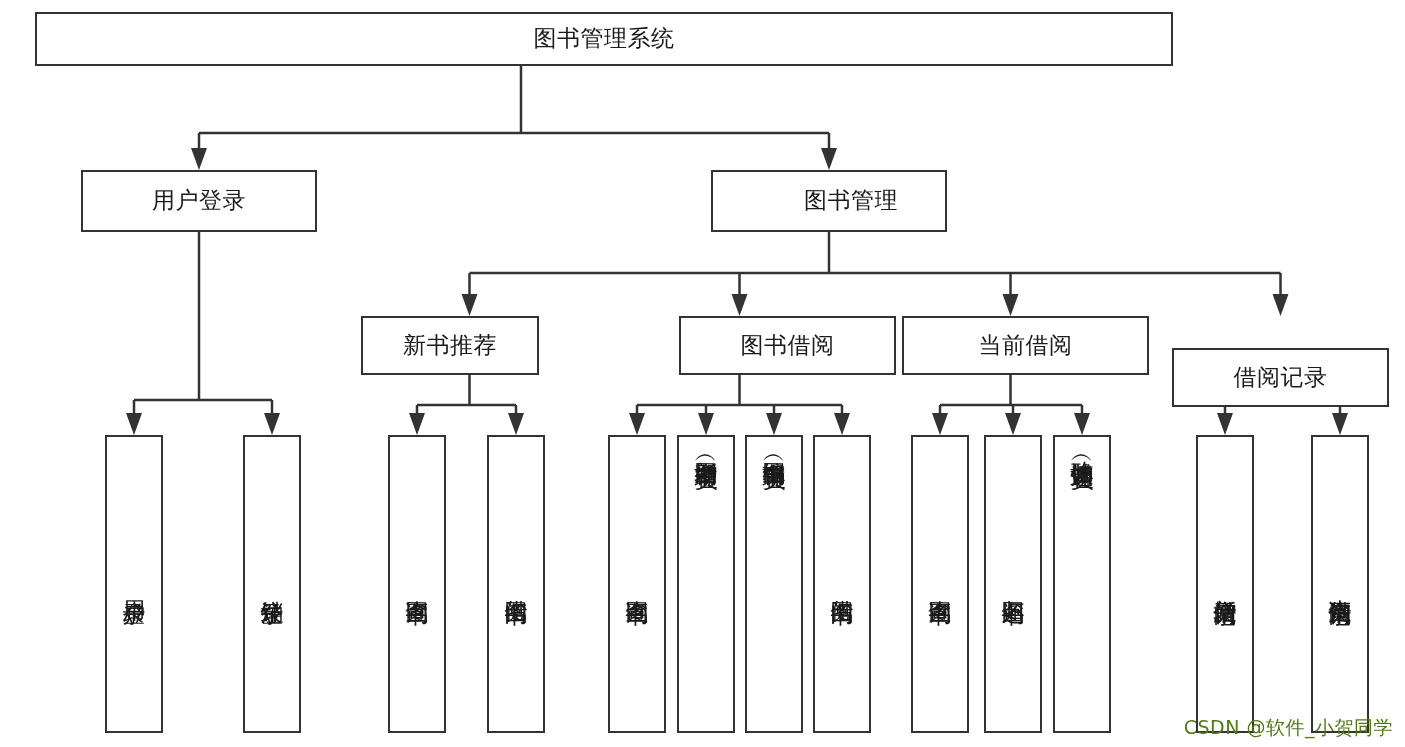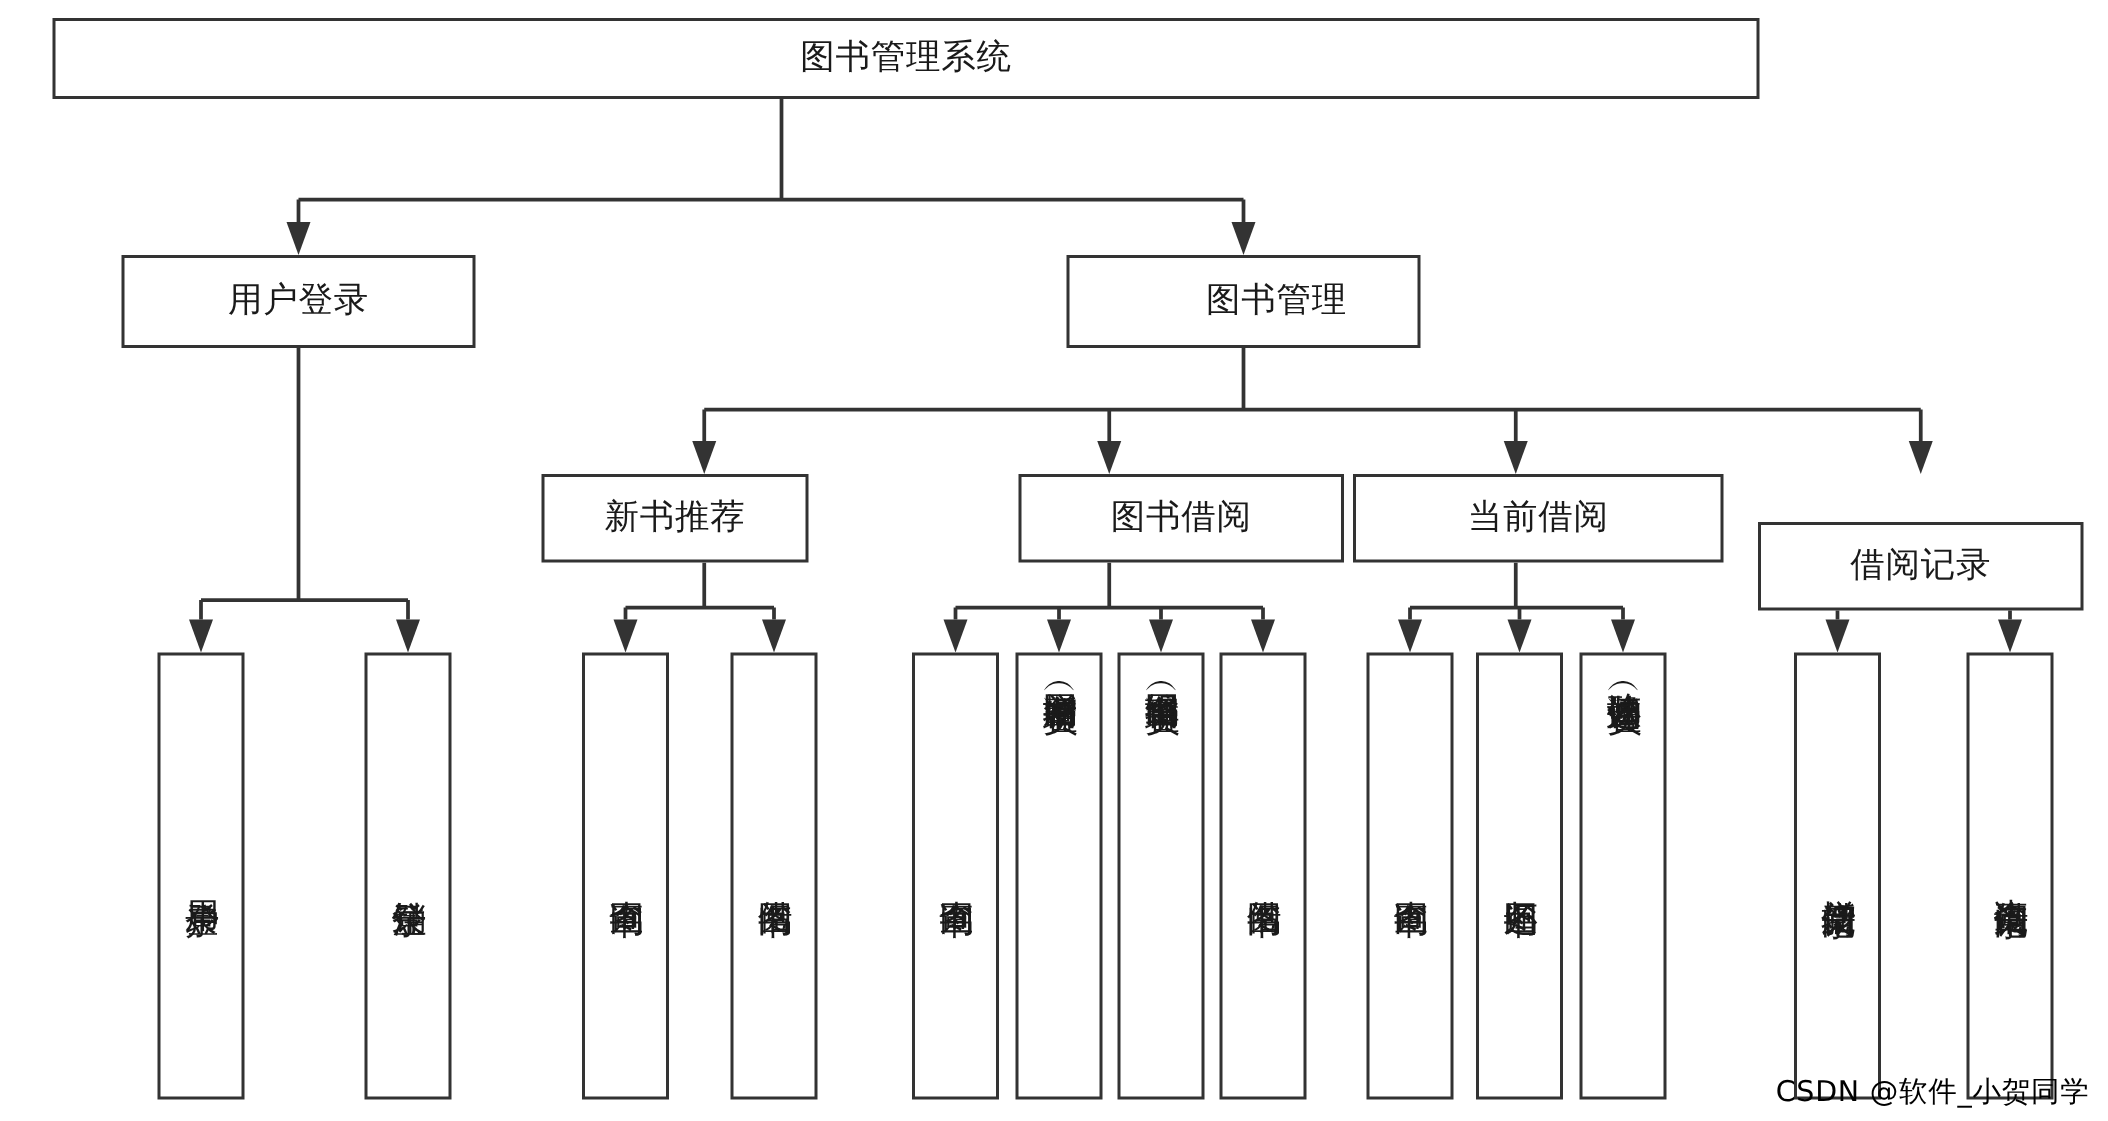--- a/index.html
+++ b/index.html
@@ -69,21 +69,21 @@
   }
   #connectors polygon.arrowhead {
     fill: #333333;
     stroke: none;
   }
   .watermark {
     position: absolute;
     right: 12px;
     bottom: 6px;
     font-size: 19px;
-    color: #000000;
+    color: #4d7c0f;
     letter-spacing: 0.5px;
     white-space: nowrap;
     user-select: none;
   }
 </style>
 </head>
 <body>
 
 <div id="diagram-root">
   <svg id="connectors" viewBox="0 0 1405 747">

